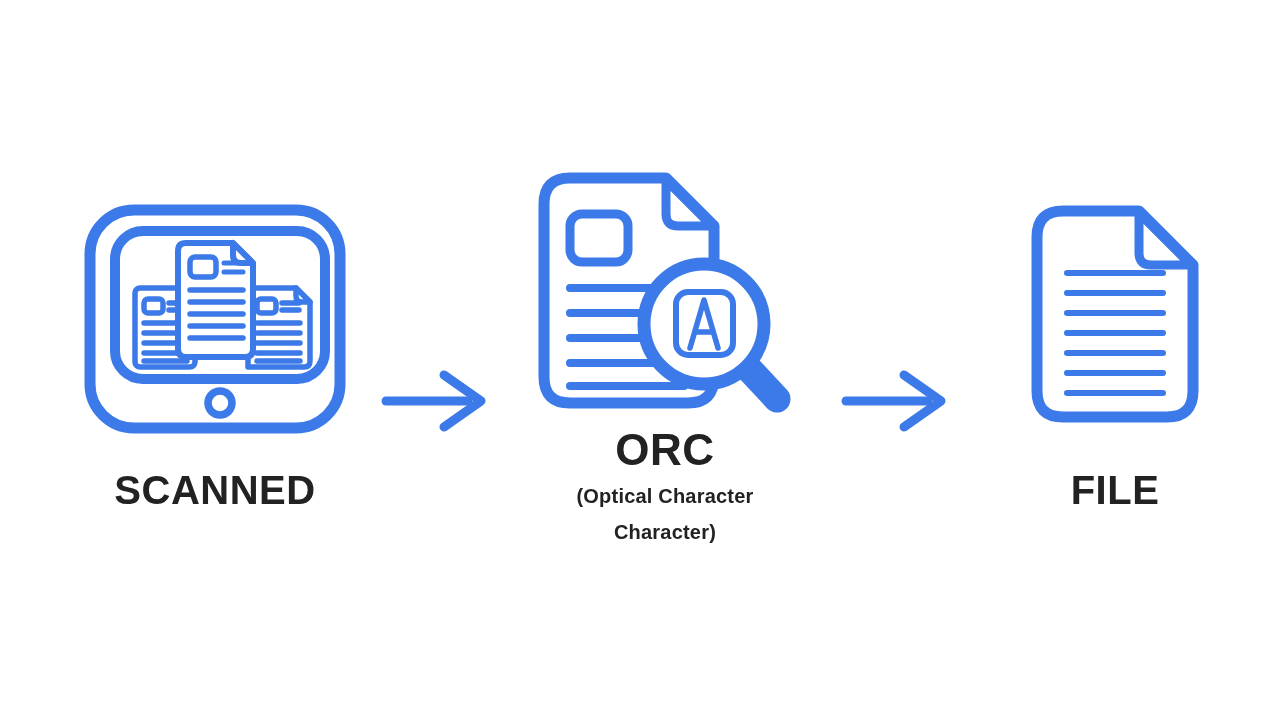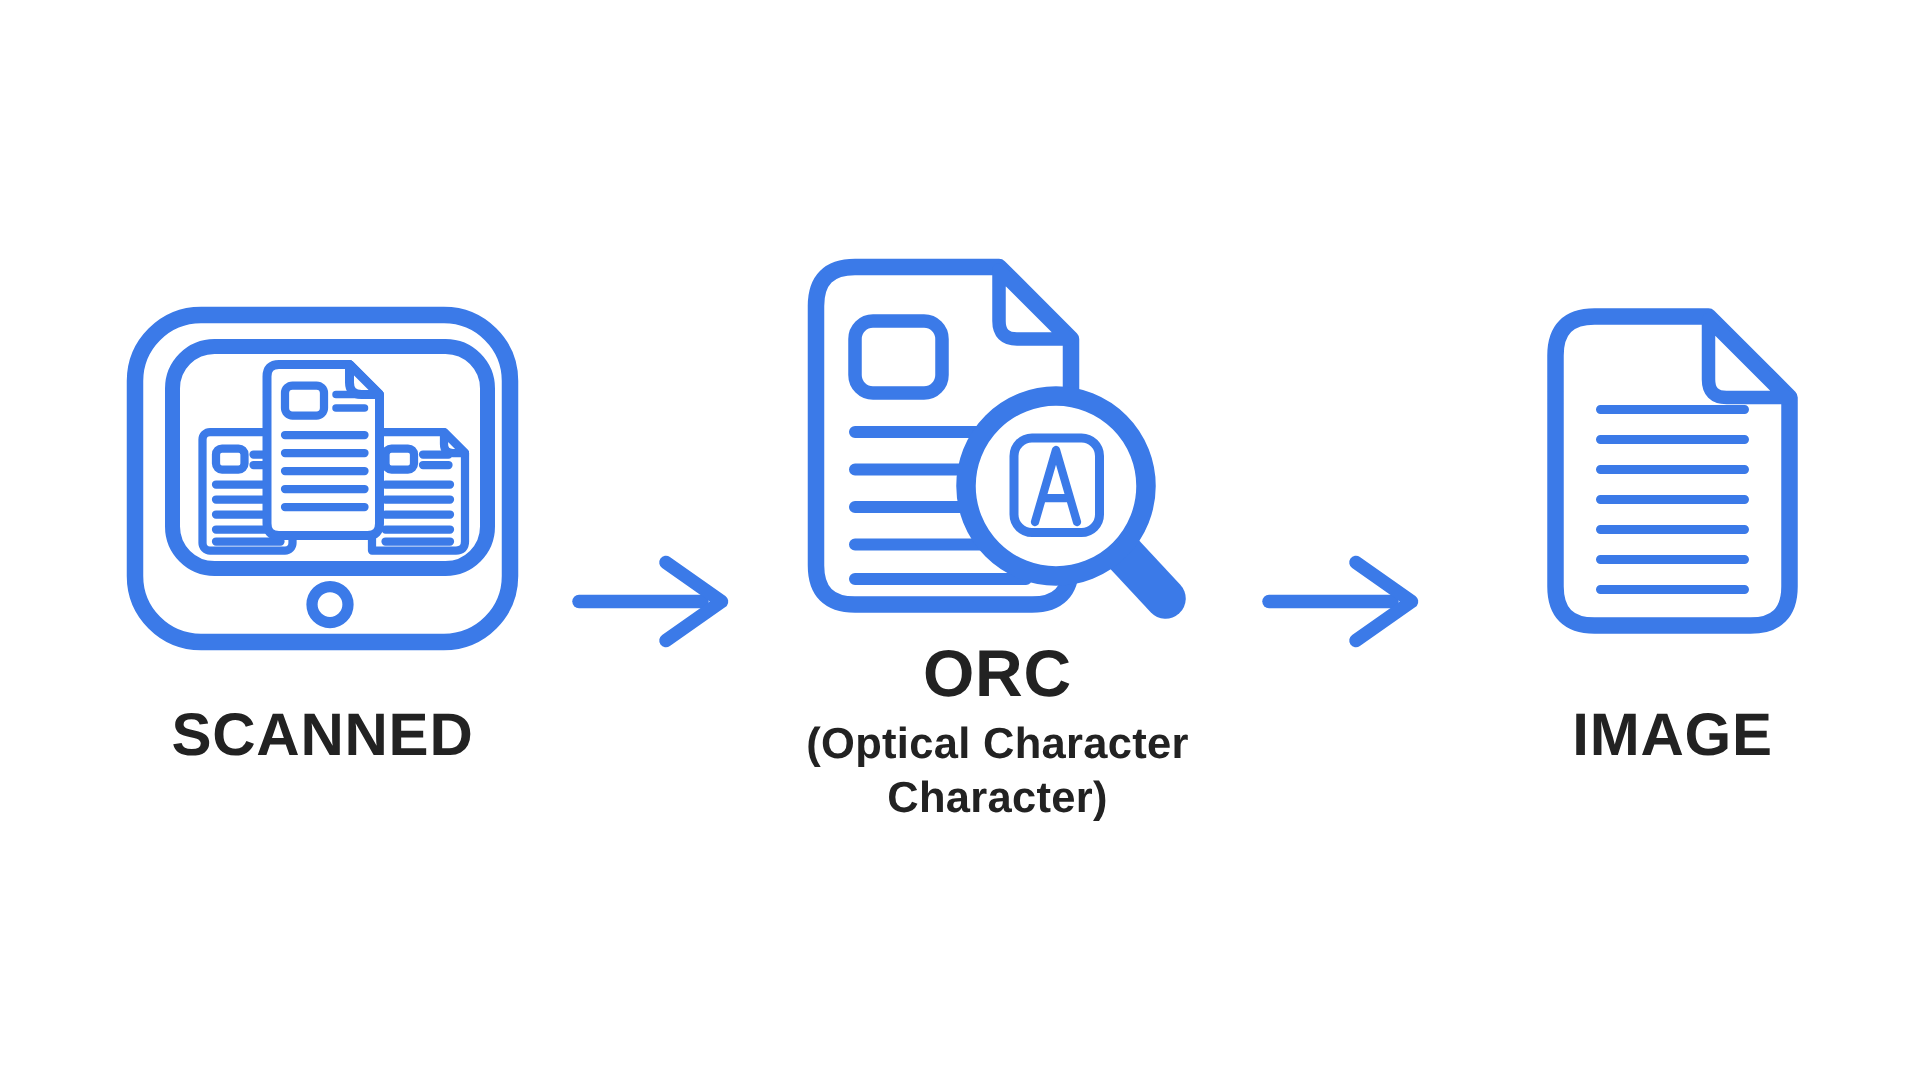--- a/index.html
+++ b/index.html
@@ -25,21 +25,21 @@
     width:120px; margin-top:84px;
     display:flex; justify-content:center; flex:none;
   }
   .label {
     margin-top:2px; text-align:center;
     color: var(--text, #222);
     font-weight:bold; font-size:40px; line-height:50px;
     letter-spacing:0.5px; white-space:nowrap;
   }
   .label .big { font-size:44px; line-height:40px; margin-bottom:8px; }
-  .label .sub { font-size:29px; line-height:36px; letter-spacing:0.2px; }
+  .label .sub { font-size:20px; line-height:36px; letter-spacing:0.2px; }
   svg { display:block; }
 </style>
 </head>
 <body>
 
 <div class="canvas">
   <div class="flow">
 
     <div class="step w1">
       <div class="icon-box">
@@ -123,18 +123,18 @@
       <div class="icon-box">
         <svg viewBox="0 0 172 222" width="172" height="222">
           <g fill="none" stroke="var(--accent, #3B7AE8)" stroke-linejoin="round" stroke-linecap="round">
             <path d="M 34 8 H 110 L 164 62 V 188 Q 164 214 138 214 H 34 Q 8 214 8 188 V 34 Q 8 8 34 8 Z" stroke-width="11" fill="#fff"></path>
             <path d="M 110 10 L 162 62 H 122 Q 110 62 110 50 Z" stroke-width="9" fill="#fff"></path>
             <path d="M 38 70 H 134 M 38 90 H 134 M 38 110 H 134 M 38 130 H 134 M 38 150 H 134 M 38 170 H 134 M 38 190 H 134" stroke-width="6"></path>
           </g>
         </svg>
       </div>
       <div class="label">
-        <div>IMAGE</div>
+        <div>FILE</div>
       </div>
     </div>
 
   </div>
 </div>
 
 </body></html>

